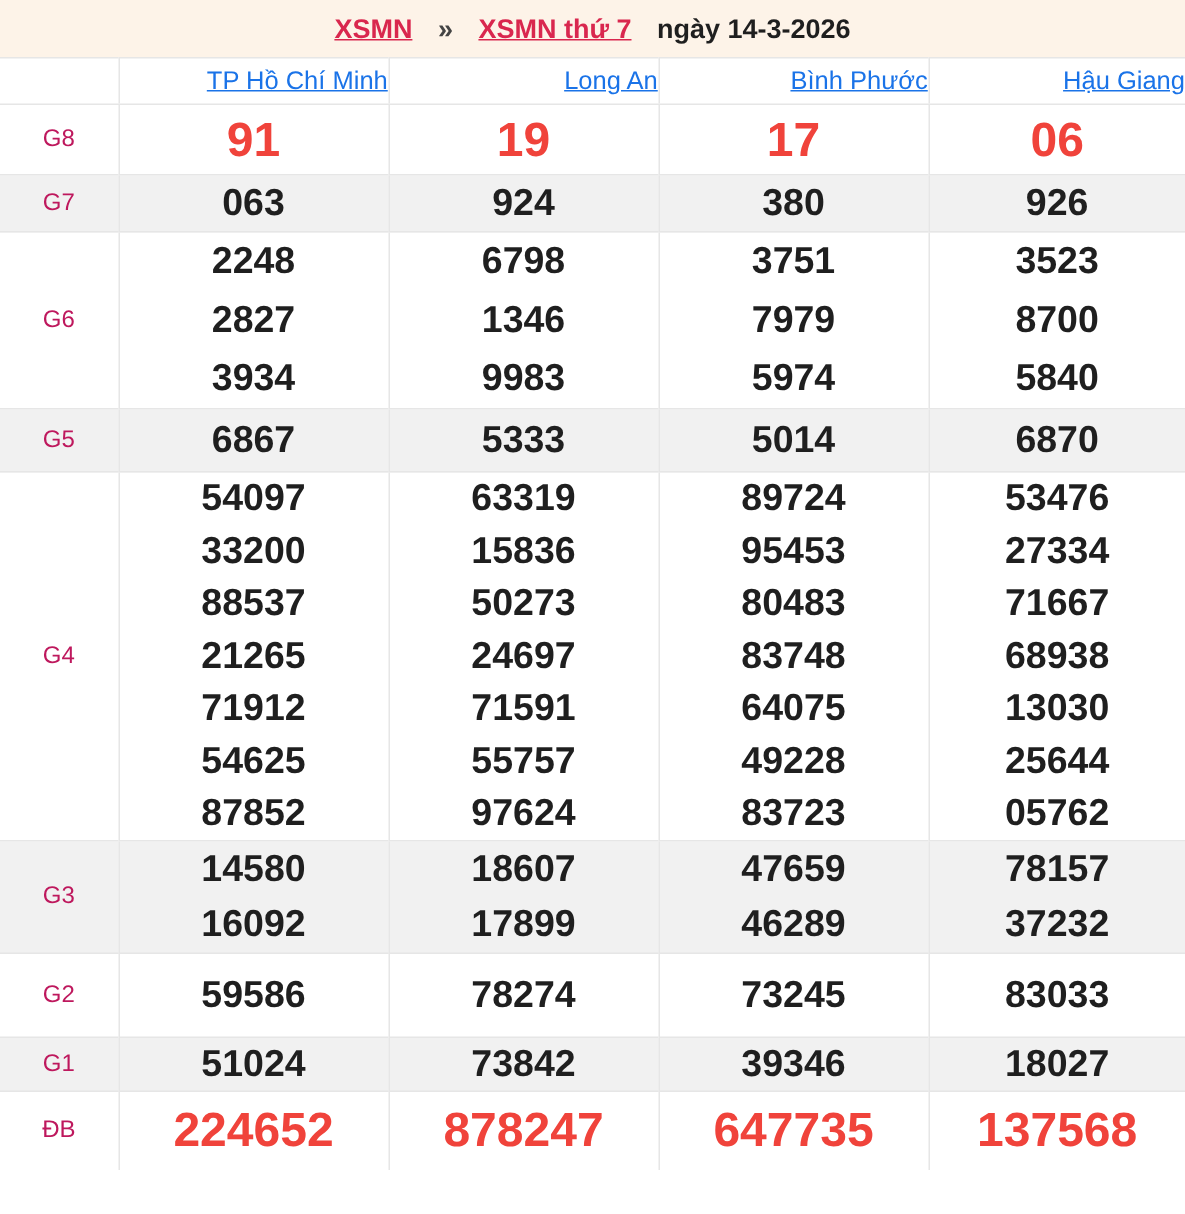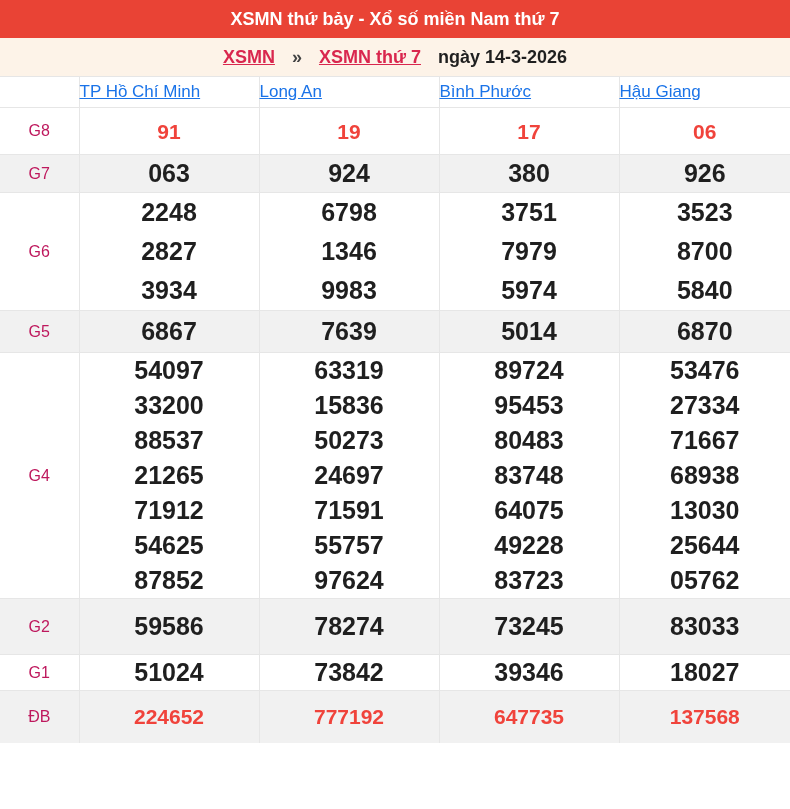--- a/index.html
+++ b/index.html
@@ -45,21 +45,21 @@
     border-top: 1px solid var(--border, #e6e6e6);
   }
   table.results th + th,
   table.results td + td {
     border-left: 1px solid var(--border, #e6e6e6);
   }
   thead tr { height: 31px; }
   thead th {
     font-weight: normal;
     font-size: 17px;
-    text-align: left;
+    text-align: right;
     border-bottom: 1px solid var(--border, #e6e6e6);
     background: #ffffff;
   }
   thead a {
     color: var(--link-blue, #1a73e8);
     text-decoration: underline;
     cursor: pointer;
   }
   tbody tr { border-top: 1px solid var(--border, #e6e6e6); }
   tbody tr:nth-child(even) { background: var(--row-alt-bg, #f1f1f1); }
@@ -71,44 +71,41 @@
     font-size: 16px;
     color: #be185d;
   }
   .num {
     font-size: 25px;
     font-weight: bold;
     color: #1f1f1f;
     line-height: 35px;
   }
   tr.hl .num {
-    font-size: 21px;
+    font-size: 32px;
     color: var(--number-red, #f0433b);
   }
   
   tr.r0 { height: 47px; }
   tr.r1 { height: 38px; margin-left: 28px; }
   tr.r2 { height: 117px; }
   tr.r2 .num { line-height: 39px; }
   tr.r3 { height: 42px; margin-left: 46px; }
   tr.r4 { height: 245px; }
   tr.r5 { height: 75px; }
   tr.r5 .num { line-height: 37px; }
   tr.r6 { height: 56px; }
   tr.r7 { height: 34px; }
   tr.r8 { height: 52px; }
 </style>
 </head>
 <body>
 
 <div>
 
-  <div class="topbar">
-    <div class="title">XSMN thứ bảy - Xổ số miền Nam thứ 7</div>
-  </div>
 
   <div class="breadcrumb">
     <a>XSMN</a>
     <span class="sep">»</span>
     <a>XSMN thứ 7</a>
     <span>ngày 14-3-2026</span>
   </div>
 
   <table class="results">
     <colgroup>
@@ -188,21 +185,21 @@
             <div class="num">8700</div>
             <div class="num">5840</div>
           </td>
         </tr>
         <tr class="r3">
           <td class="label">G5</td>
           <td>
             <div class="num">6867</div>
           </td>
           <td>
-            <div class="num">7639</div>
+            <div class="num">5333</div>
           </td>
           <td>
             <div class="num">5014</div>
           </td>
           <td>
             <div class="num">6870</div>
           </td>
         </tr>
         <tr class="r4">
           <td class="label">G4</td>
@@ -236,20 +233,39 @@
           <td>
             <div class="num">53476</div>
             <div class="num">27334</div>
             <div class="num">71667</div>
             <div class="num">68938</div>
             <div class="num">13030</div>
             <div class="num">25644</div>
             <div class="num">05762</div>
           </td>
         </tr>
+        <tr class="r5">
+          <td class="label">G3</td>
+          <td>
+            <div class="num">14580</div>
+            <div class="num">16092</div>
+          </td>
+          <td>
+            <div class="num">18607</div>
+            <div class="num">17899</div>
+          </td>
+          <td>
+            <div class="num">47659</div>
+            <div class="num">46289</div>
+          </td>
+          <td>
+            <div class="num">78157</div>
+            <div class="num">37232</div>
+          </td>
+        </tr>
         <tr class="r6">
           <td class="label">G2</td>
           <td>
             <div class="num">59586</div>
           </td>
           <td>
             <div class="num">78274</div>
           </td>
           <td>
             <div class="num">73245</div>
@@ -272,21 +288,21 @@
           <td>
             <div class="num">18027</div>
           </td>
         </tr>
         <tr class="r8 hl">
           <td class="label">ĐB</td>
           <td>
             <div class="num">224652</div>
           </td>
           <td>
-            <div class="num">777192</div>
+            <div class="num">878247</div>
           </td>
           <td>
             <div class="num">647735</div>
           </td>
           <td>
             <div class="num">137568</div>
           </td>
         </tr>
       </tbody>
   </table>

